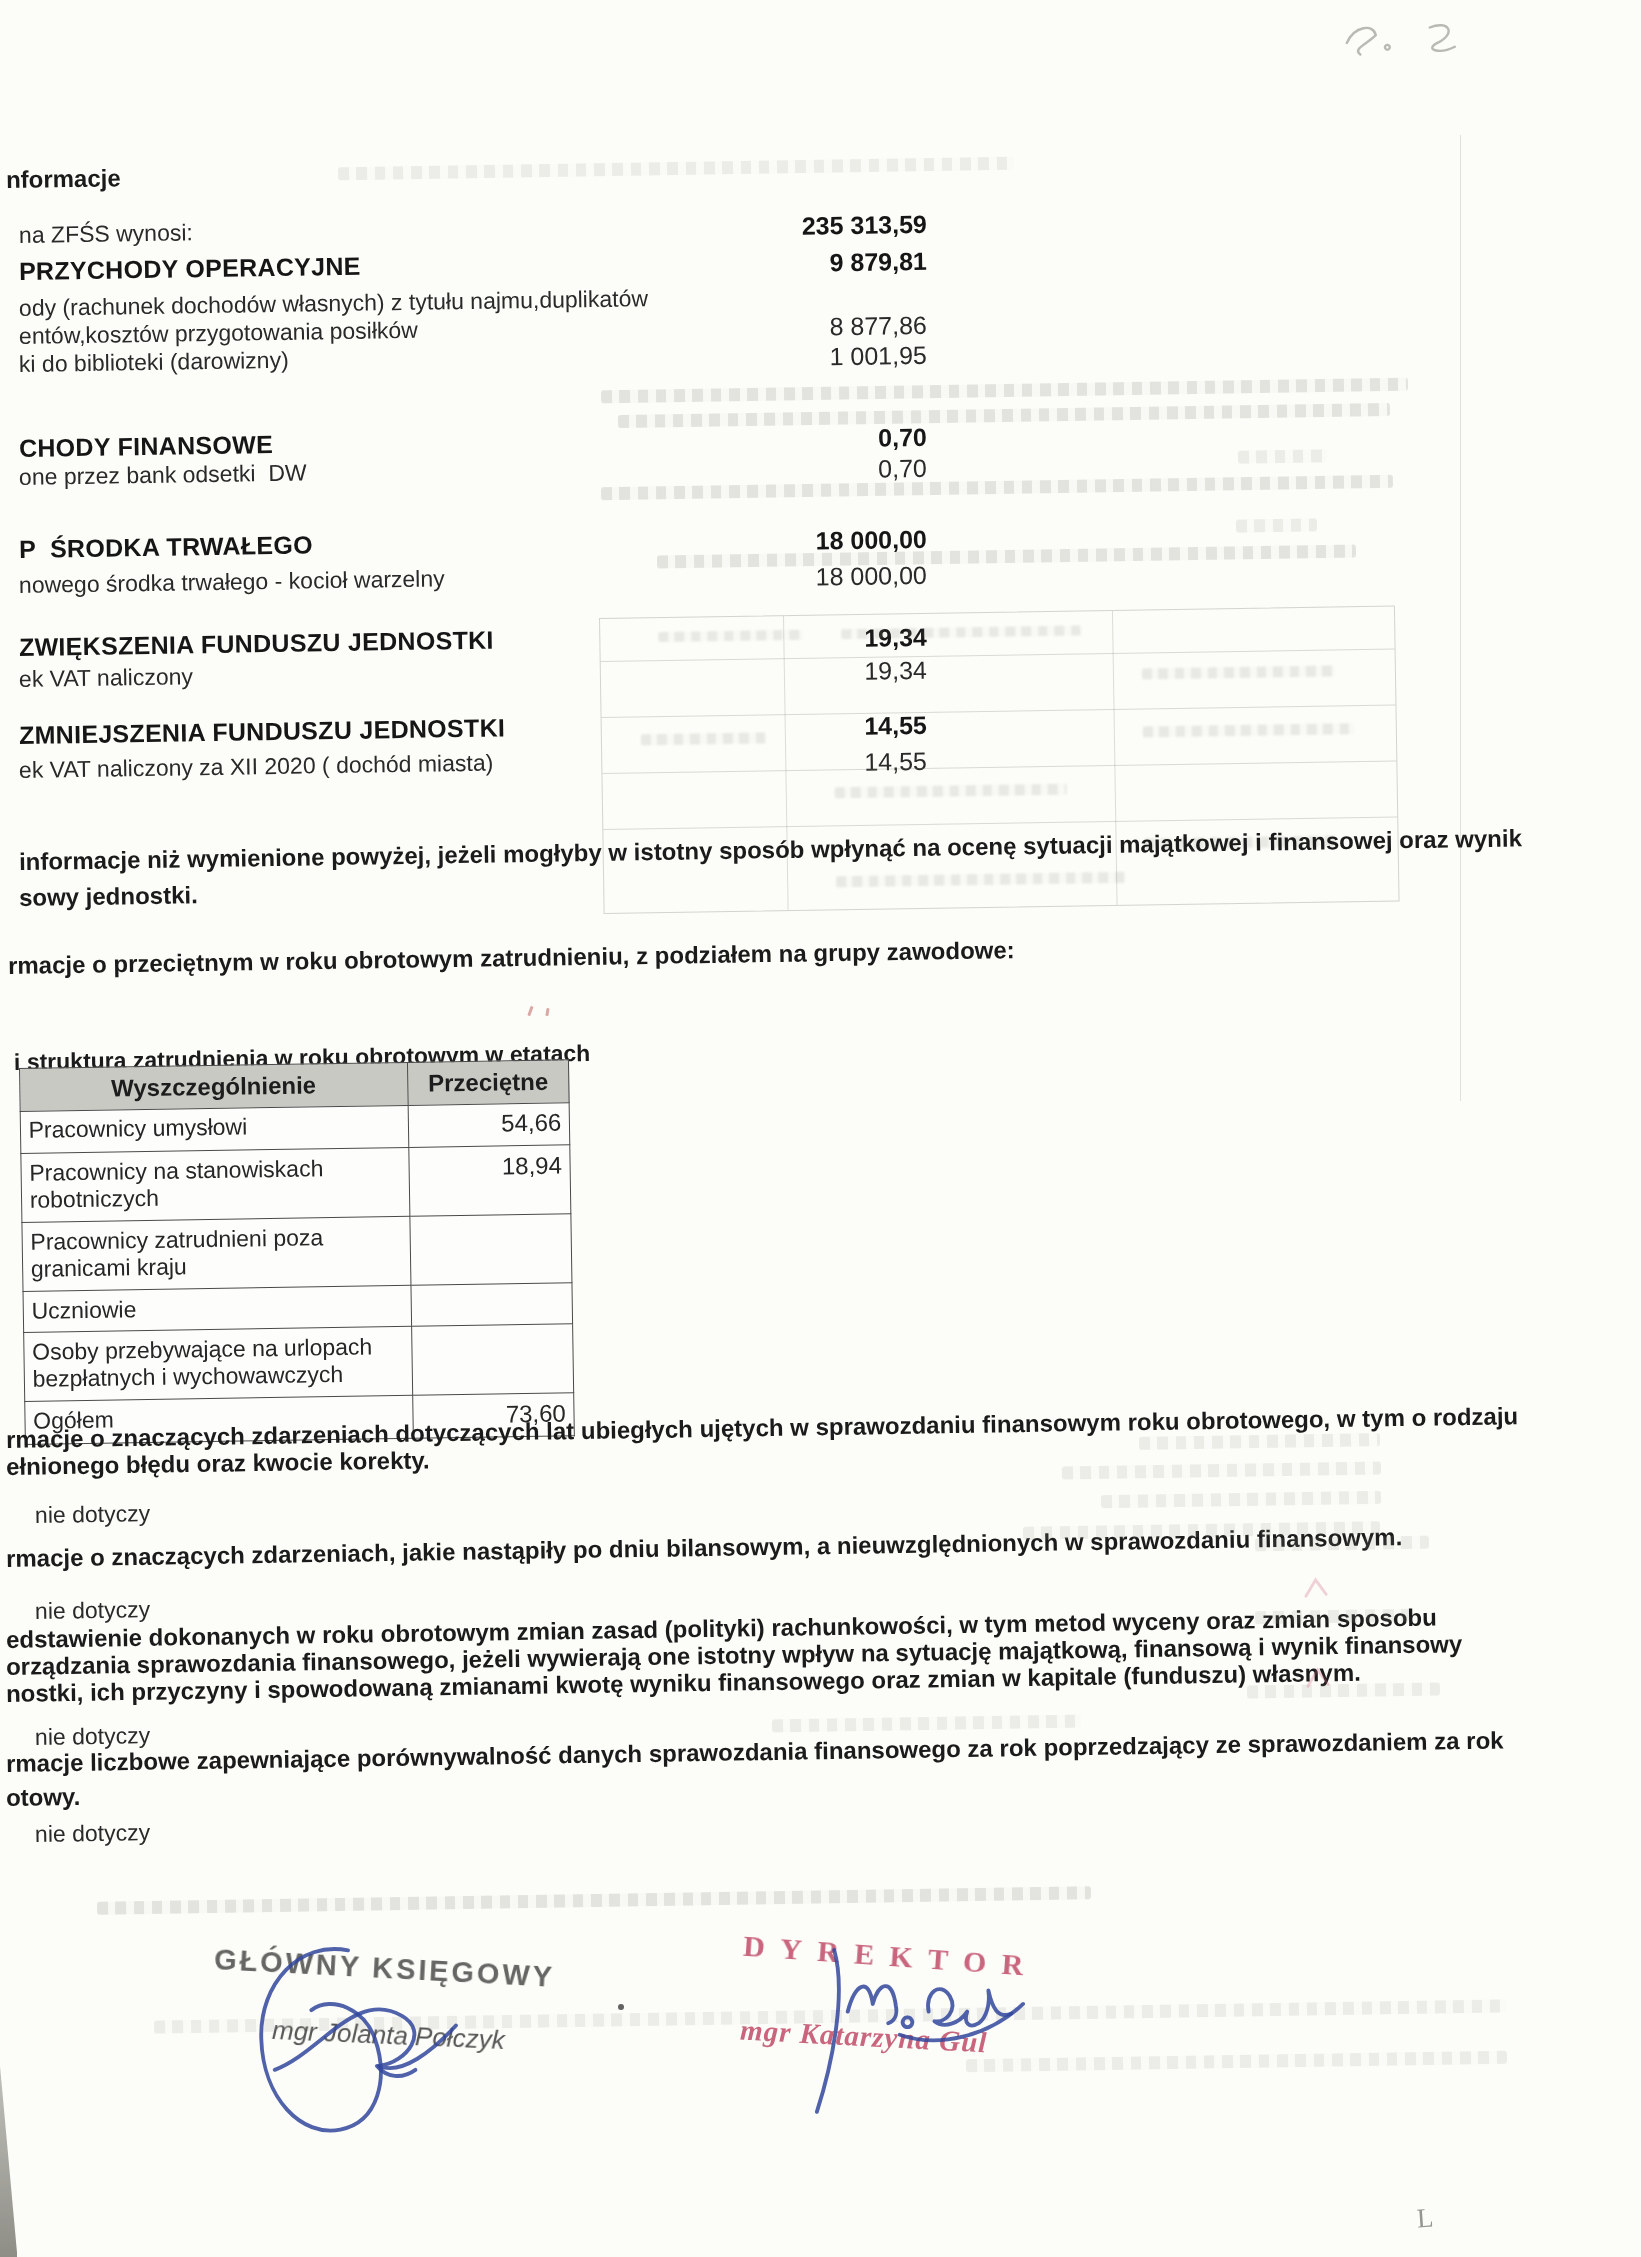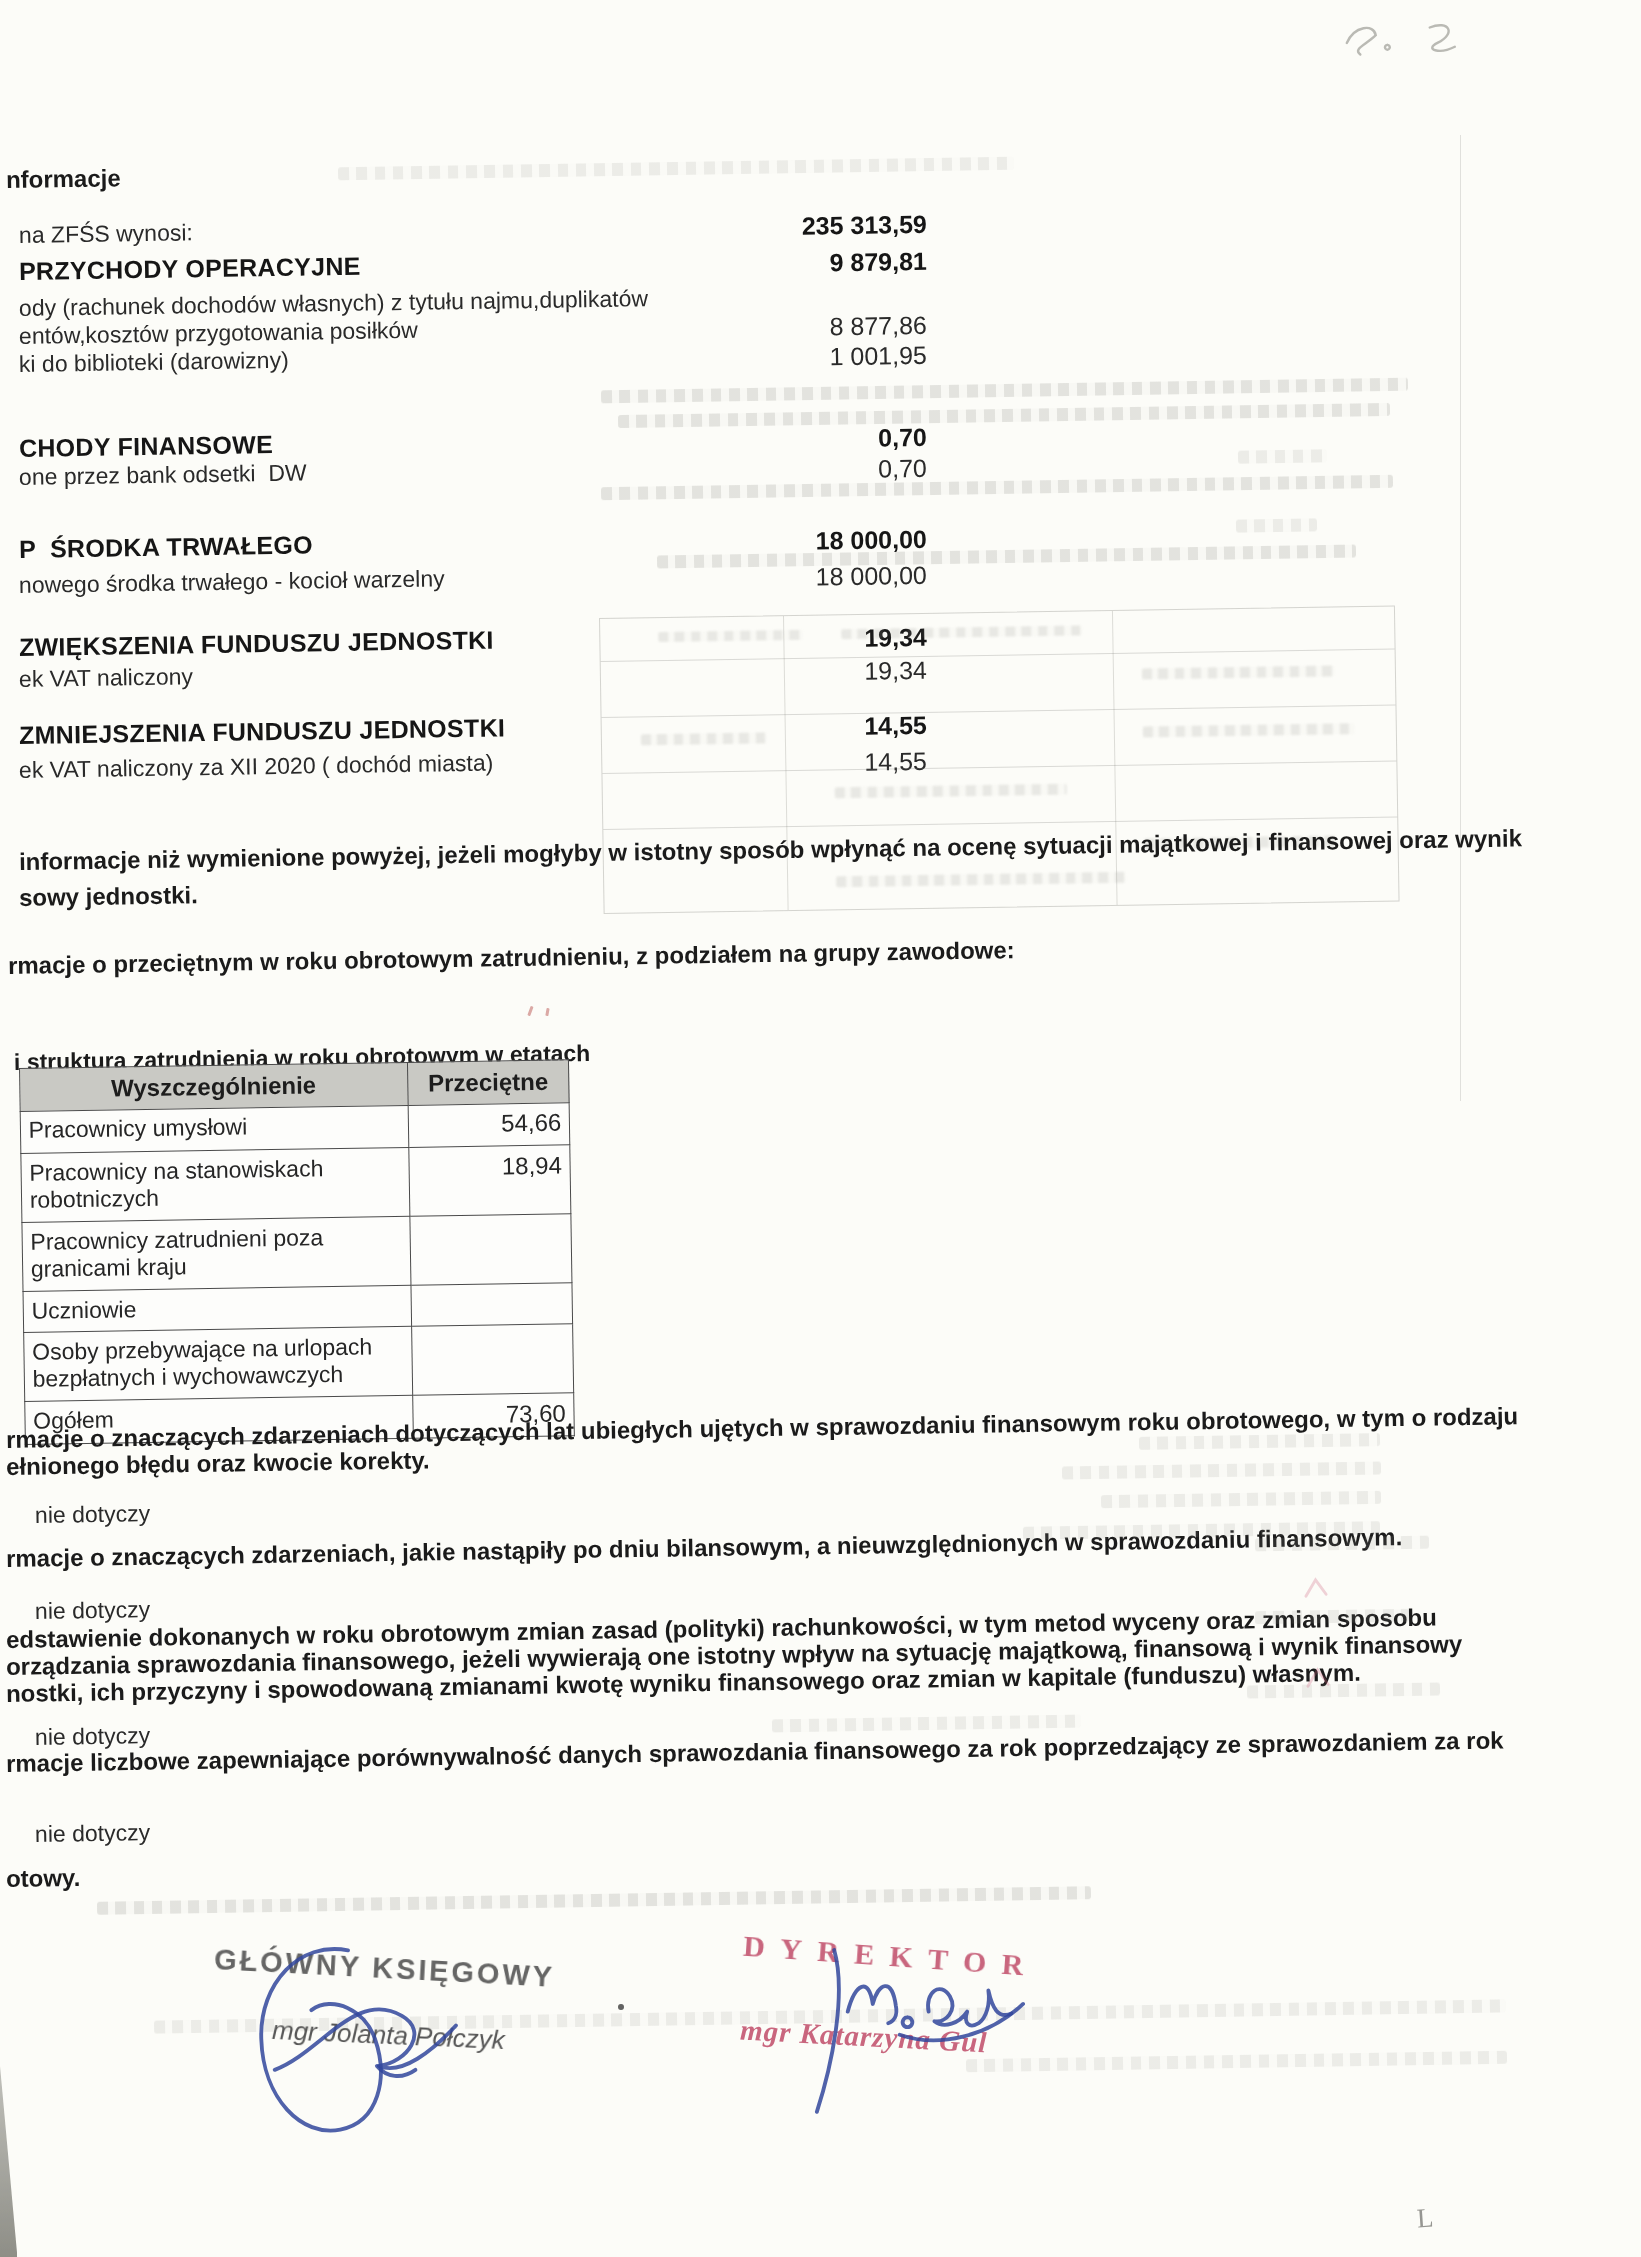--- a/index.html
+++ b/index.html
@@ -168,21 +168,21 @@
   <div class="ln note" style="left:5.8px;top:1426px">rmacje o znaczących zdarzeniach dotyczących lat ubiegłych ujętych w sprawozdaniu finansowym roku obrotowego, w tym o rodzaju</div>
   <div class="ln note" style="left:5.8px;top:1453px">ełnionego błędu oraz kwocie korekty.</div>
   <div class="ln" style="left:35px;top:1502px">nie dotyczy</div>
   <div class="ln note" style="left:5.8px;top:1545px">rmacje o znaczących zdarzeniach, jakie nastąpiły po dniu bilansowym, a nieuwzględnionych w sprawozdaniu finansowym.</div>
   <div class="ln" style="left:35px;top:1598px">nie dotyczy</div>
   <div class="ln note" style="left:5.8px;top:1626px">edstawienie dokonanych w roku obrotowym zmian zasad (polityki) rachunkowości, w tym metod wyceny oraz zmian sposobu</div>
   <div class="ln note" style="left:5.8px;top:1653px">orządzania sprawozdania finansowego, jeżeli wywierają one istotny wpływ na sytuację majątkową, finansową i wynik finansowy</div>
   <div class="ln note" style="left:5.8px;top:1680px">nostki, ich przyczyny i spowodowaną zmianami kwotę wyniku finansowego oraz zmian w kapitale (funduszu) własnym.</div>
   <div class="ln" style="left:35px;top:1724px">nie dotyczy</div>
   <div class="ln note" style="left:5.8px;top:1750px">rmacje liczbowe zapewniające porównywalność danych sprawozdania finansowego za rok poprzedzający ze sprawozdaniem za rok</div>
-  <div class="ln note" style="left:5.8px;top:1865px">otowy.</div>
+  <div class="ln note" style="left:5.8px;top:1784px">otowy.</div>
   <div class="ln" style="left:35px;top:1821px">nie dotyczy</div>
 
   <div class="smudge lite" style="left:1139px;top:1435px;width:241px;"></div>
   <div class="smudge lite" style="left:1062px;top:1464px;width:319px;"></div>
   <div class="smudge lite" style="left:1101px;top:1493px;width:280px;"></div>
   <div class="smudge lite" style="left:1023px;top:1524px;width:357px;"></div>
   <div class="smudge lite" style="left:1255px;top:1537px;width:174px;"></div>
   <div class="smudge lite" style="left:1255px;top:1610px;width:154px;"></div>
   <div class="smudge lite" style="left:1247px;top:1684px;width:193px;"></div>
   <div class="smudge lite" style="left:772px;top:1717px;width:309px;"></div>

